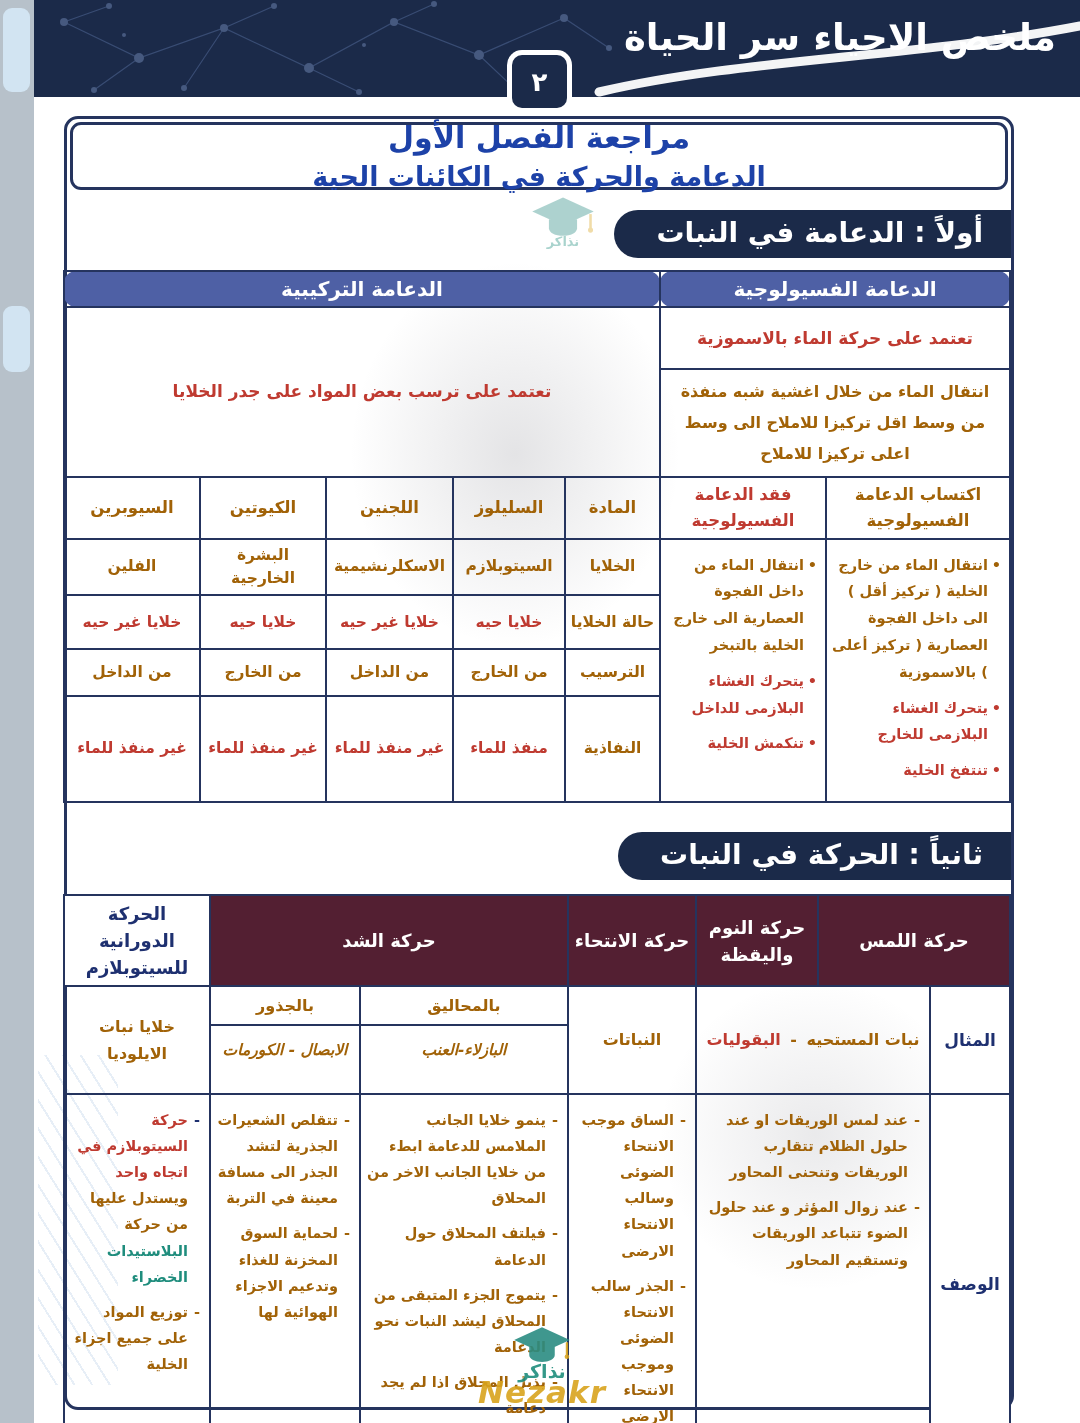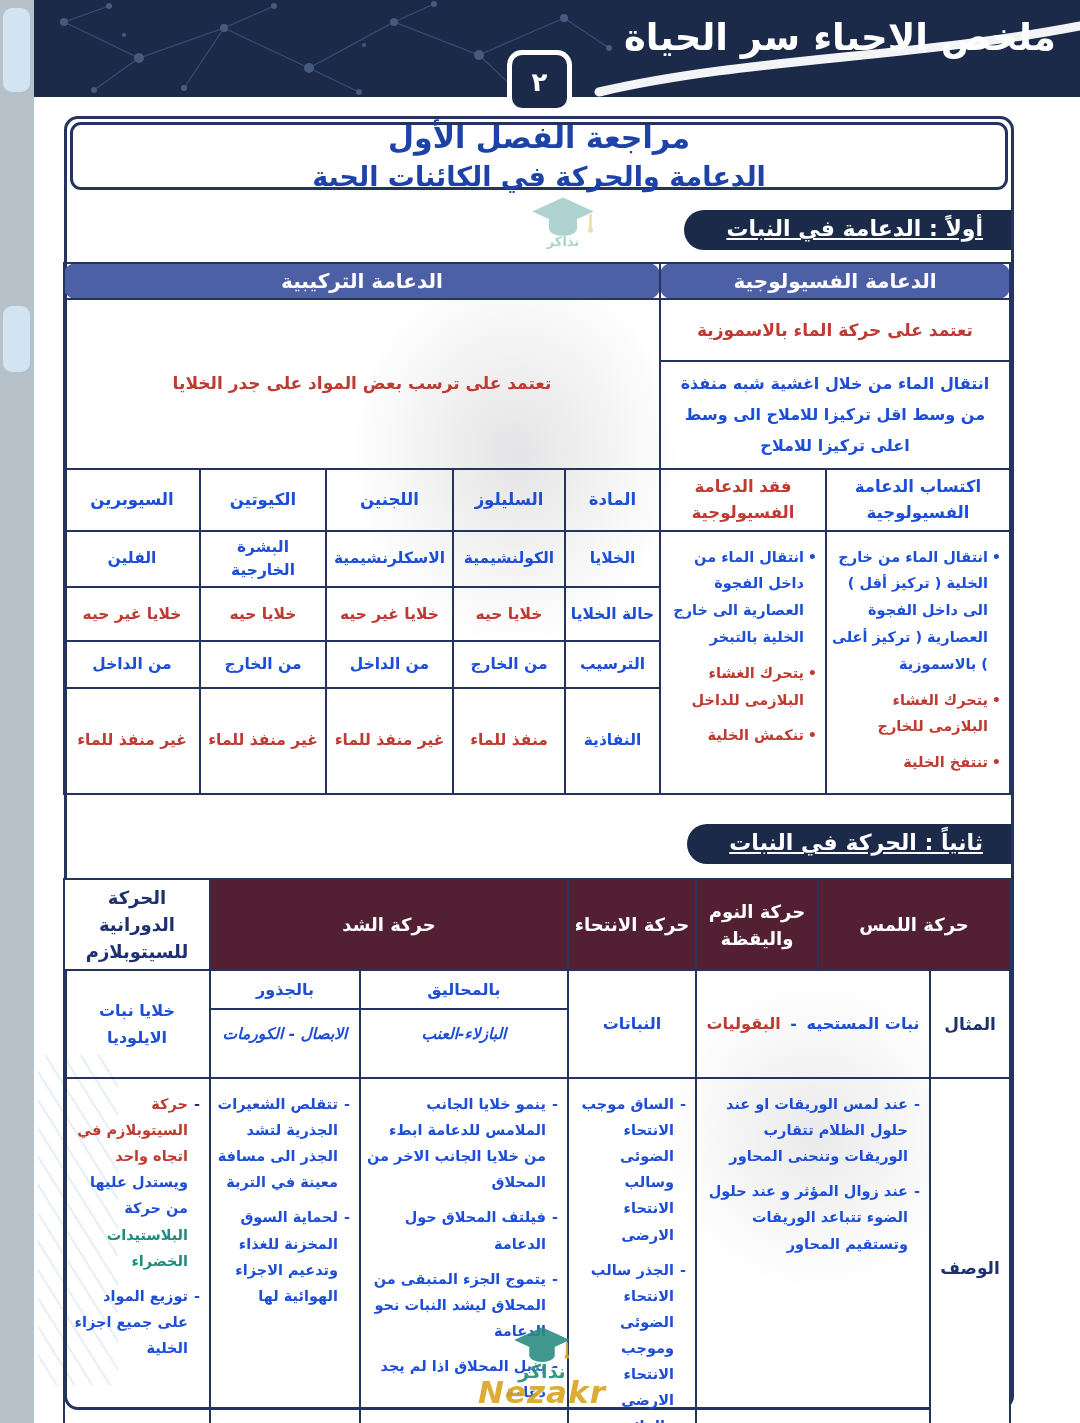--- a/index.html
+++ b/index.html
@@ -29,29 +29,29 @@
   .face-2 { left:600px; top:910px; width:430px; height:450px;
     background:radial-gradient(ellipse 50% 48% at 50% 50%, rgba(105,105,115,0.14), rgba(105,105,115,0) 72%); }
   .corner-lines { position:absolute; left:38px; top:1055px; width:80px; height:330px; z-index:2; border-radius:8px;
     background:repeating-linear-gradient(58deg, rgba(110,155,205,0.30) 0 2px, rgba(0,0,0,0) 2px 15px); opacity:.55; }
   
   .content { position:absolute; left:64px; top:116px; width:950px; height:1294px;
     border:3px solid #25345e; border-radius:14px; z-index:4; }
   .title-box { margin:3px; height:68px; border:3px solid #25345e; border-radius:11px;
     display:flex; flex-direction:column; align-items:center; justify-content:center; gap:6px; color:#1d42a8; }
   .tl1 { font-size:30px; } .tl2 { font-size:27px; }
-  .section-bar { width:max-content; background:#1b2a49; color:#fff; font-size:22px;
-    padding:6px 28px 9px 42px; border-radius:24px 0 0 24px; margin-top:20px;text-decoration:underline; }
+  .section-bar { width:max-content; background:#1b2a49; color:#fff; font-size:28px;
+    padding:6px 28px 9px 42px; border-radius:24px 0 0 24px; margin-top:20px; }
   .bar2 { margin-top:29px; }
   
   table { width:100%; border-collapse:collapse; table-layout:fixed; }
   .t1 { margin-top:12px; } .t2 { margin-top:14px; }
   td,th { border:2px solid #25345e; text-align:center; vertical-align:middle; padding:4px; }
   .blue-head { background:#4e60a5; color:#fff; font-size:20px; height:36px;border-radius:12px; }
-  .red { color:#bf3a30; } .navy { color:#1d4ed8; } .teal { color:#1f8d7d; }
+  .red { color:#bf3a30; } .navy { color:#a16207; } .teal { color:#1f8d7d; }
   .rule-row { height:62px; }
   .physio-rule,.struct-rule { font-size:17px; line-height:1.8; }
   .desc-row { height:90px; }
   .physio-desc { font-size:16px; line-height:1.95; padding:6px 12px; }
   .heads-row { height:62px; }
   .col-head { font-size:16.5px; line-height:1.55; }
   .list-cell { vertical-align:top; text-align:right; padding:12px 8px 8px 3px; font-size:14.5px; line-height:1.85; }
   .li { position:relative; padding-right:13px; margin-bottom:9px; text-align:right; }
   .li.dot::before  { content:"•"; position:absolute; right:0; top:0; }
   .li.dash::before { content:"-"; position:absolute; right:1px; top:0; }
@@ -173,21 +173,21 @@
         <div class="li dot navy">انتقال الماء من خارج الخلية ( تركيز أقل ) الى داخل الفجوة العصارية ( تركيز أعلى ) بالاسموزية</div>
         <div class="li dot red">يتحرك الغشاء البلازمى للخارج</div>
         <div class="li dot red">تنتفخ الخلية</div>
       </td>
       <td class="list-cell" rowspan="4">
         <div class="li dot navy">انتقال الماء من داخل الفجوة العصارية الى خارج الخلية بالتبخر</div>
         <div class="li dot red">يتحرك الغشاء البلازمى للداخل</div>
         <div class="li dot red">تنكمش الخلية</div>
       </td>
       <td class="navy mcell">الخلايا</td>
-      <td class="navy mcell">الكولنشيمية</td>
+      <td class="navy mcell">السيتوبلازم</td>
       <td class="navy mcell">الاسكلرنشيمية</td>
       <td class="navy mcell">البشرة الخارجية</td>
       <td class="navy mcell">الفلين</td>
     </tr>
     <tr class="mrow2">
       <td class="navy mcell">حالة الخلايا</td>
       <td class="red mcell">خلايا حيه</td>
       <td class="red mcell">خلايا غير حيه</td>
       <td class="red mcell">خلايا حيه</td>
       <td class="red mcell">خلايا غير حيه</td>

